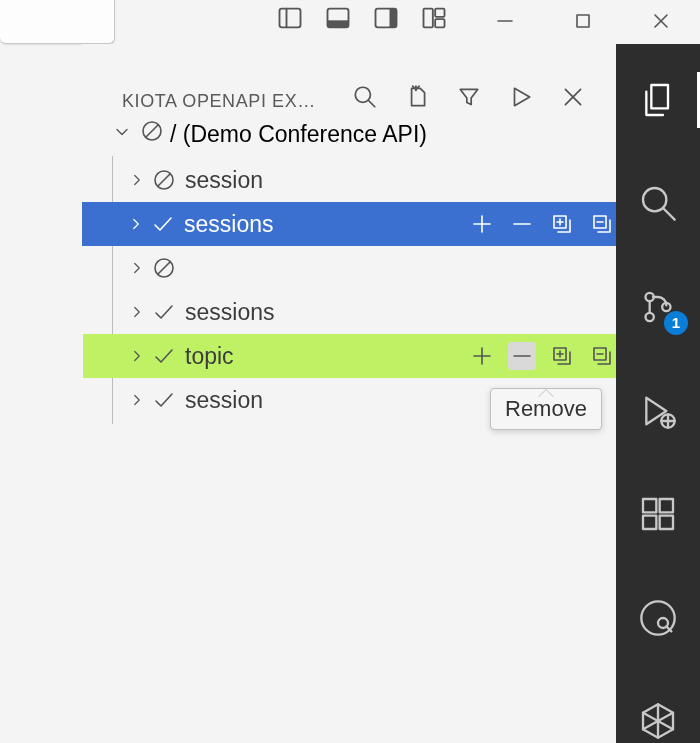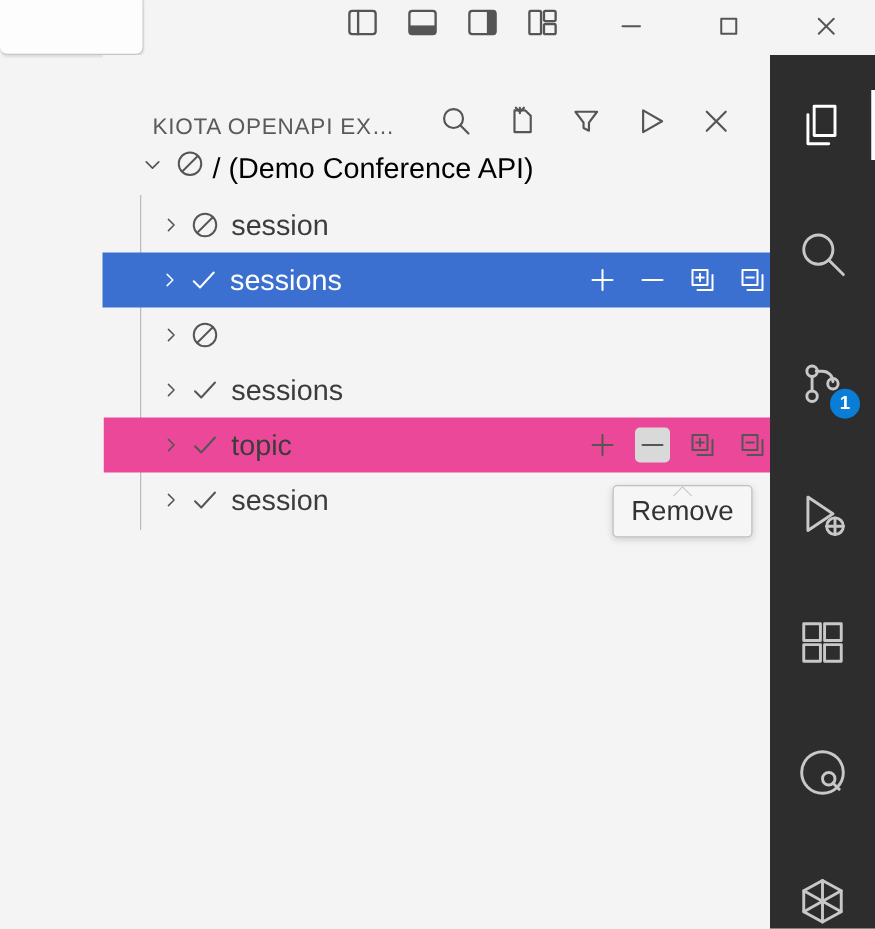--- a/index.html
+++ b/index.html
@@ -127,21 +127,21 @@
 
     .tree-row.selected {
       background: #3b70d1;
       color: #fff;
       margin-left: -31px;
       margin-right: 0;
     }
     .tree-row.selected svg { stroke: #fff; }
     .tree-row.selected .node-icon svg { stroke:#fff;}
     .tree-row.hover {
-      background: #ec4899;
+      background: #bef264;
     }
 
     .row-actions {
       margin-left: auto;
       display: flex;
       gap: 12px;
       align-items: center;
     }
     .row-actions .ra { width:28px; height:28px; display:flex; align-items:center; justify-content:center; }
     .row-actions svg { width: 24px; height: 24px; }

